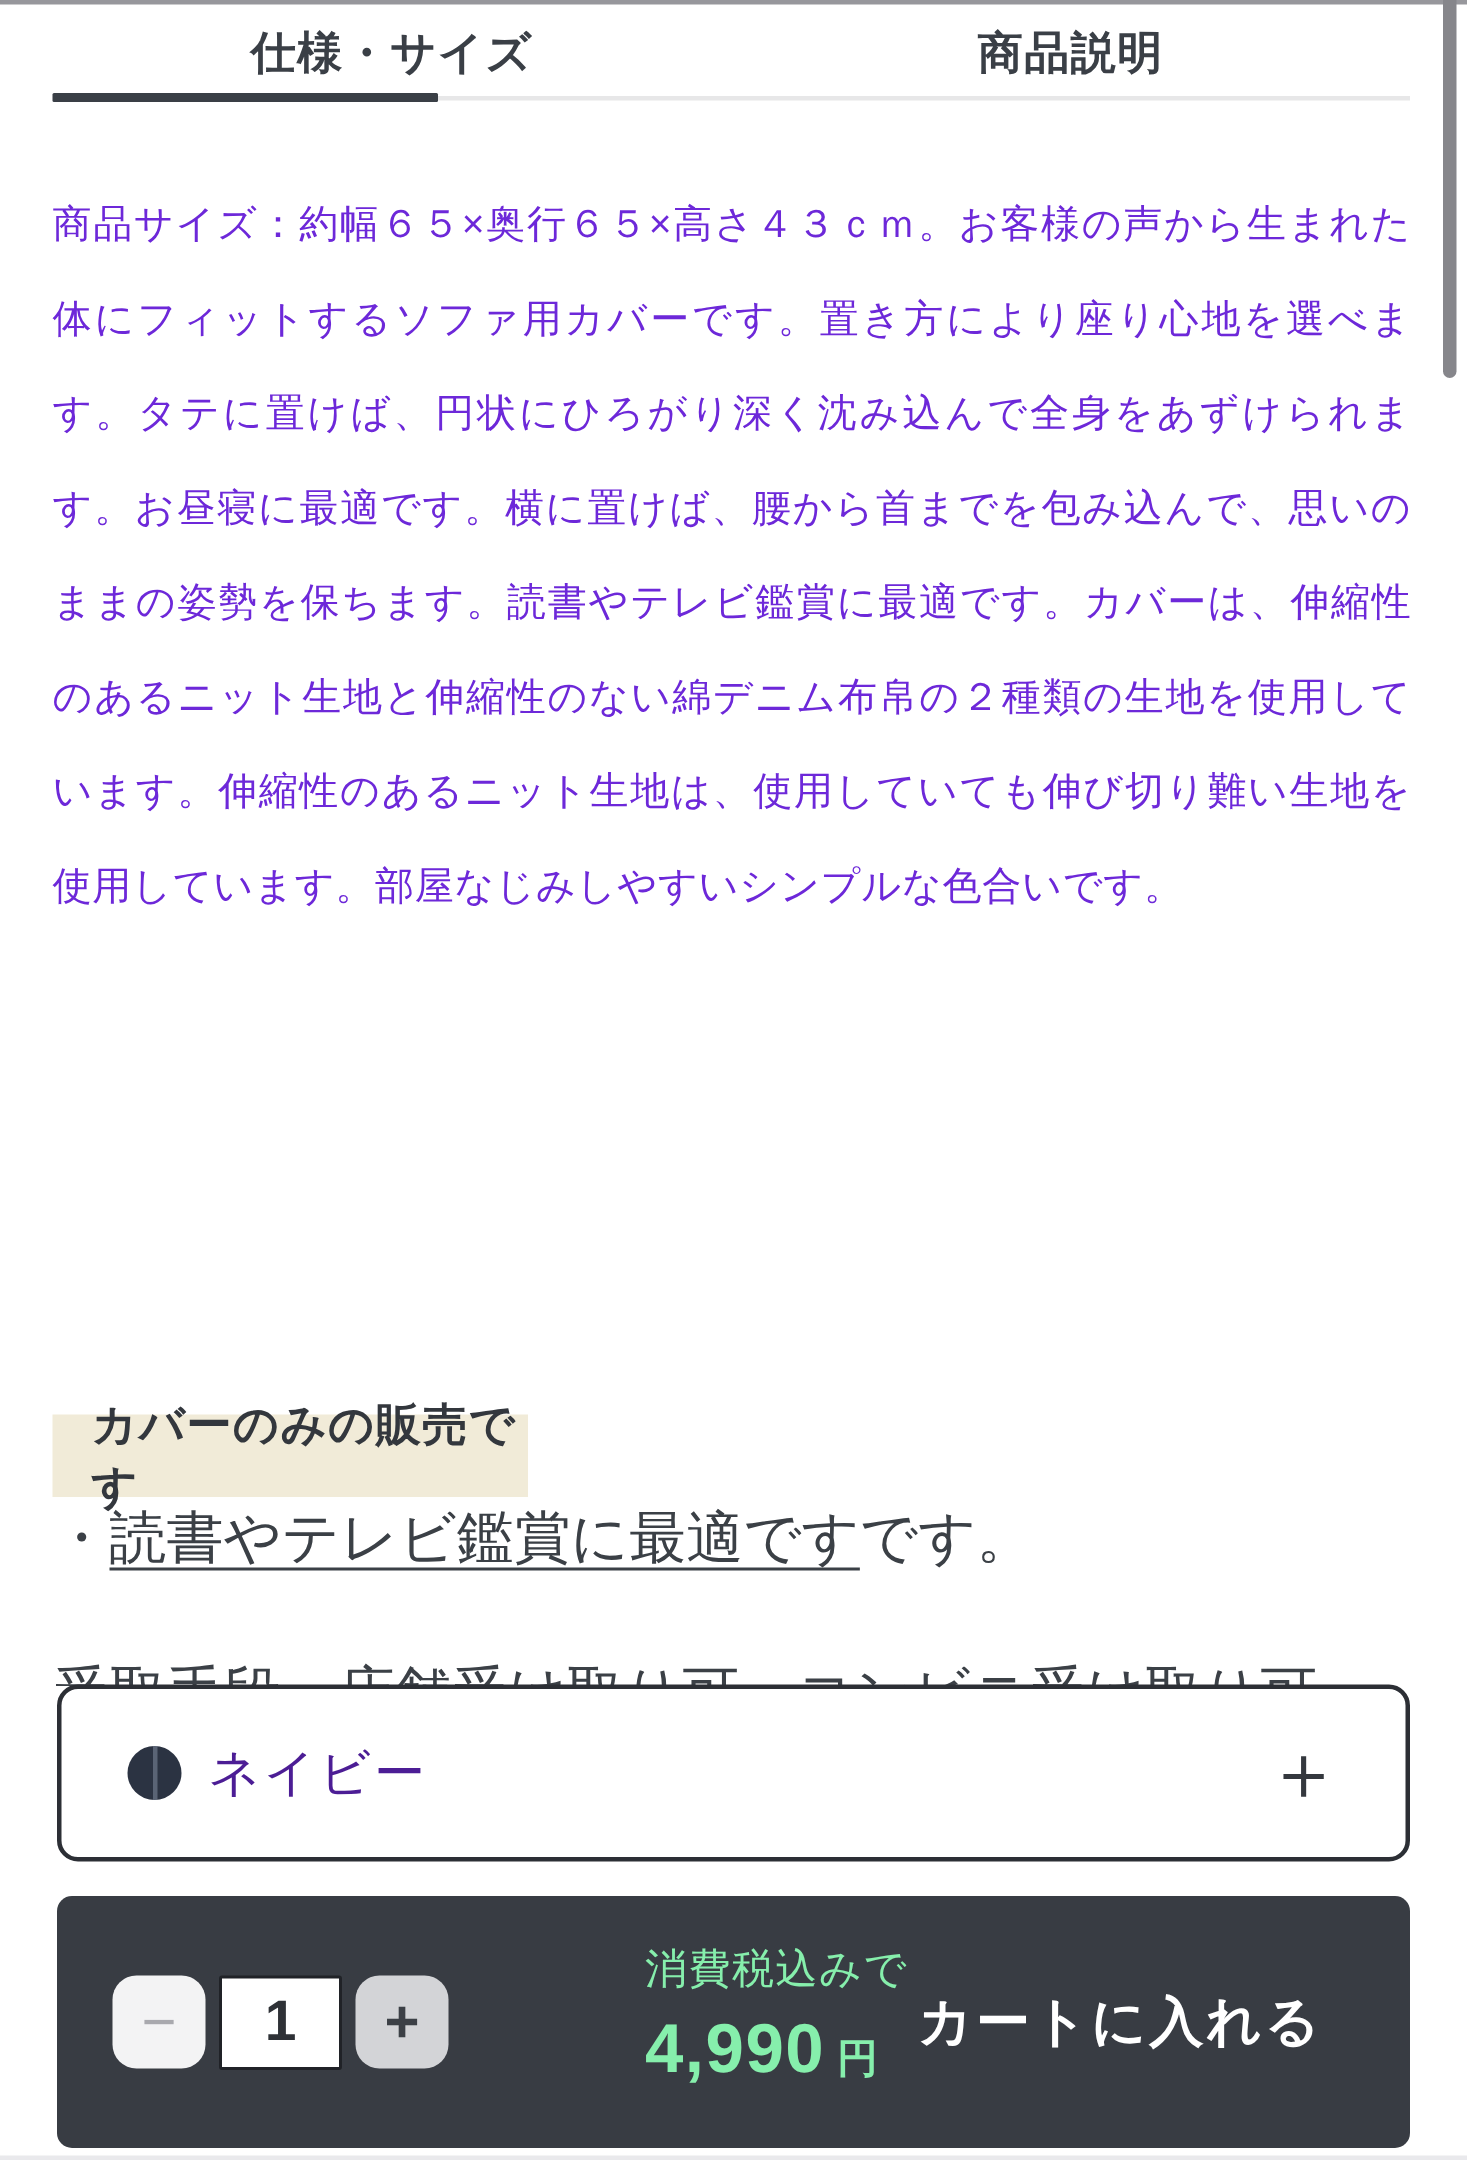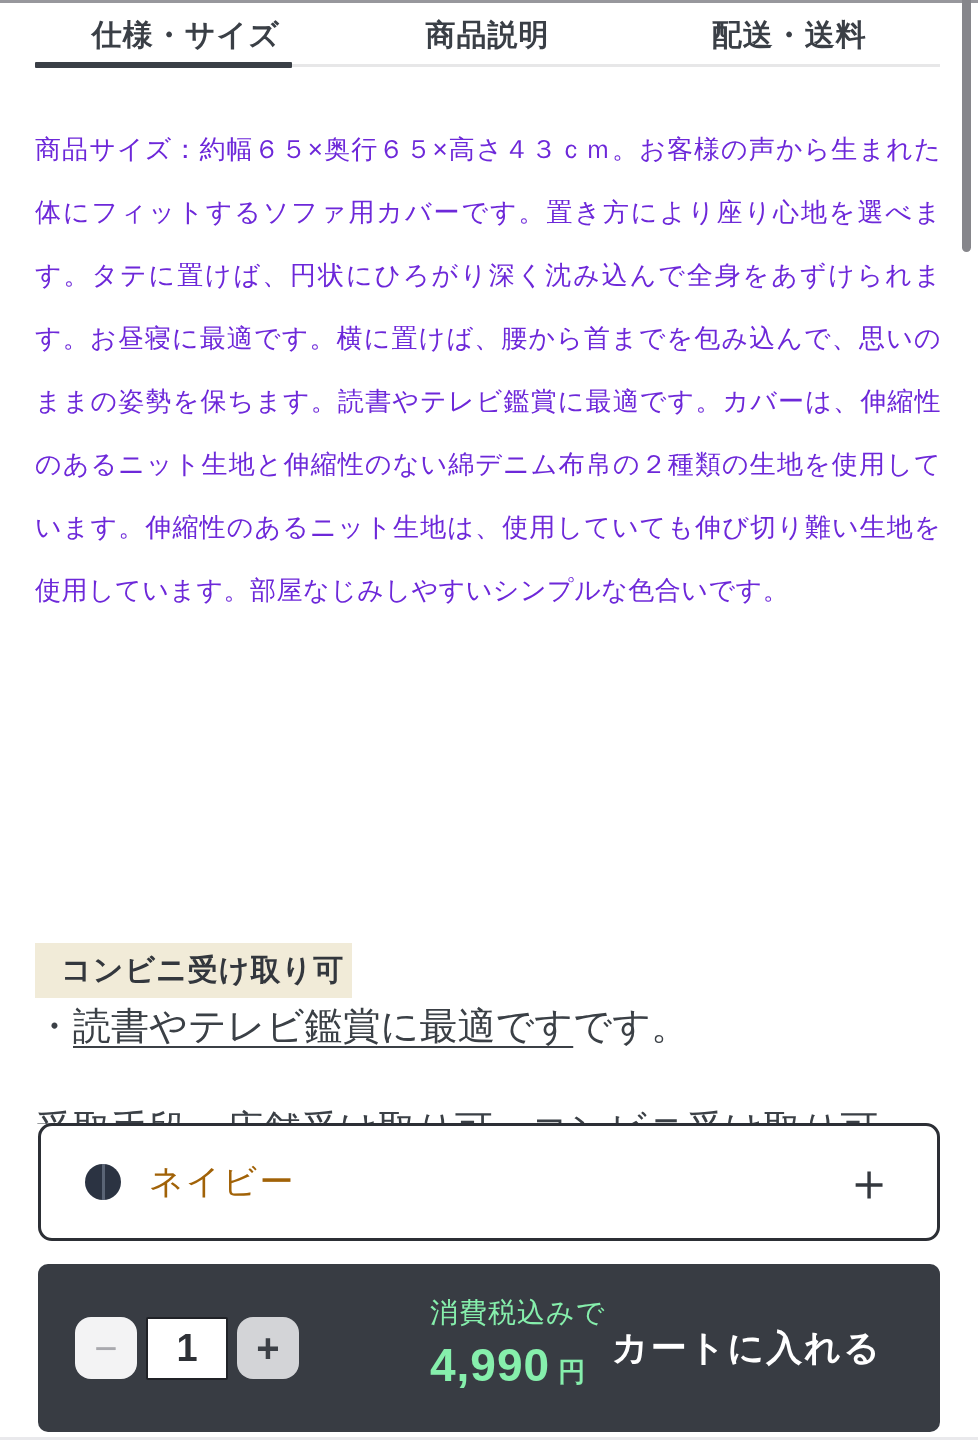--- a/index.html
+++ b/index.html
@@ -46,21 +46,21 @@
   
   .color-panel{
     position:absolute;left:38px;top:1123px;width:902px;height:118px;
     background:#ffffff;border:3px solid #2c2f35;border-radius:14px;
     box-sizing:border-box;display:flex;align-items:center;z-index:2;cursor:pointer;
   }
   .swatch{
     width:36px;height:36px;border-radius:50%;margin-left:44px;position:relative;overflow:hidden;
   }
   .swatch::after{content:"";position:absolute;left:48%;top:0;width:3px;height:100%;background:rgba(130,140,160,0.55);}
-  .swatch-label{margin-left:28px;font-size:34px;color:#a16207;letter-spacing:2px;}
+  .swatch-label{margin-left:18px;font-size:34px;color:#4c1d95;letter-spacing:2px;}
   .expand{
     margin-left:auto;margin-right:42px;font-size:52px;font-weight:200;color:#34383e;line-height:1;cursor:pointer;
   }
   
   .cart-bar{
     position:absolute;left:38px;top:1264px;width:902px;height:168px;
     background:#383c43;border-radius:10px;display:flex;align-items:center;z-index:3;
   }
   .stepper{display:flex;align-items:center;margin-left:37px;}
   .step-btn{
@@ -91,29 +91,28 @@
 </style>
 </head>
 <body>
 
 <div class="top-line"></div>
 <div class="scrollbar"></div>
 
 <div class="tabbar">
   <div class="tab">仕様・サイズ</div>
   <div class="tab">商品説明</div>
-  <div class="tab">配送・送料</div>
 </div>
 <div class="tab-track"></div>
 <div class="tab-active-bar"></div>
 
 <div class="description">商品サイズ：約幅６５×奥行６５×高さ４３ｃｍ。お客様の声から生まれた体にフィットするソファ用カバーです。置き方により座り心地を選べます。タテに置けば、円状にひろがり深く沈み込んで全身をあずけられます。お昼寝に最適です。横に置けば、腰から首までを包み込んで、思いのままの姿勢を保ちます。読書やテレビ鑑賞に最適です。カバーは、伸縮性のあるニット生地と伸縮性のない綿デニム布帛の２種類の生地を使用しています。伸縮性のあるニット生地は、使用していても伸び切り難い生地を使用しています。部屋なじみしやすいシンプルな色合いです。</div>
 
 <div class="note-box" style="background: rgb(241, 235, 216);">
-  <span>コンビニ受け取り可</span>
+  <span>カバーのみの販売です</span>
 </div>
 
 <div class="bullet-line"><span class="bullet">・</span><a>読書やテレビ鑑賞に最適です</a><span>です。</span></div>
 
 <div class="clipped-line">受取手段　店舗受け取り可　コンビニ受け取り可</div>
 
 <div class="color-panel">
   <div class="swatch" style="background: rgb(43, 51, 66);"></div>
   <div class="swatch-label">ネイビー</div>
   <div class="expand">＋</div>

